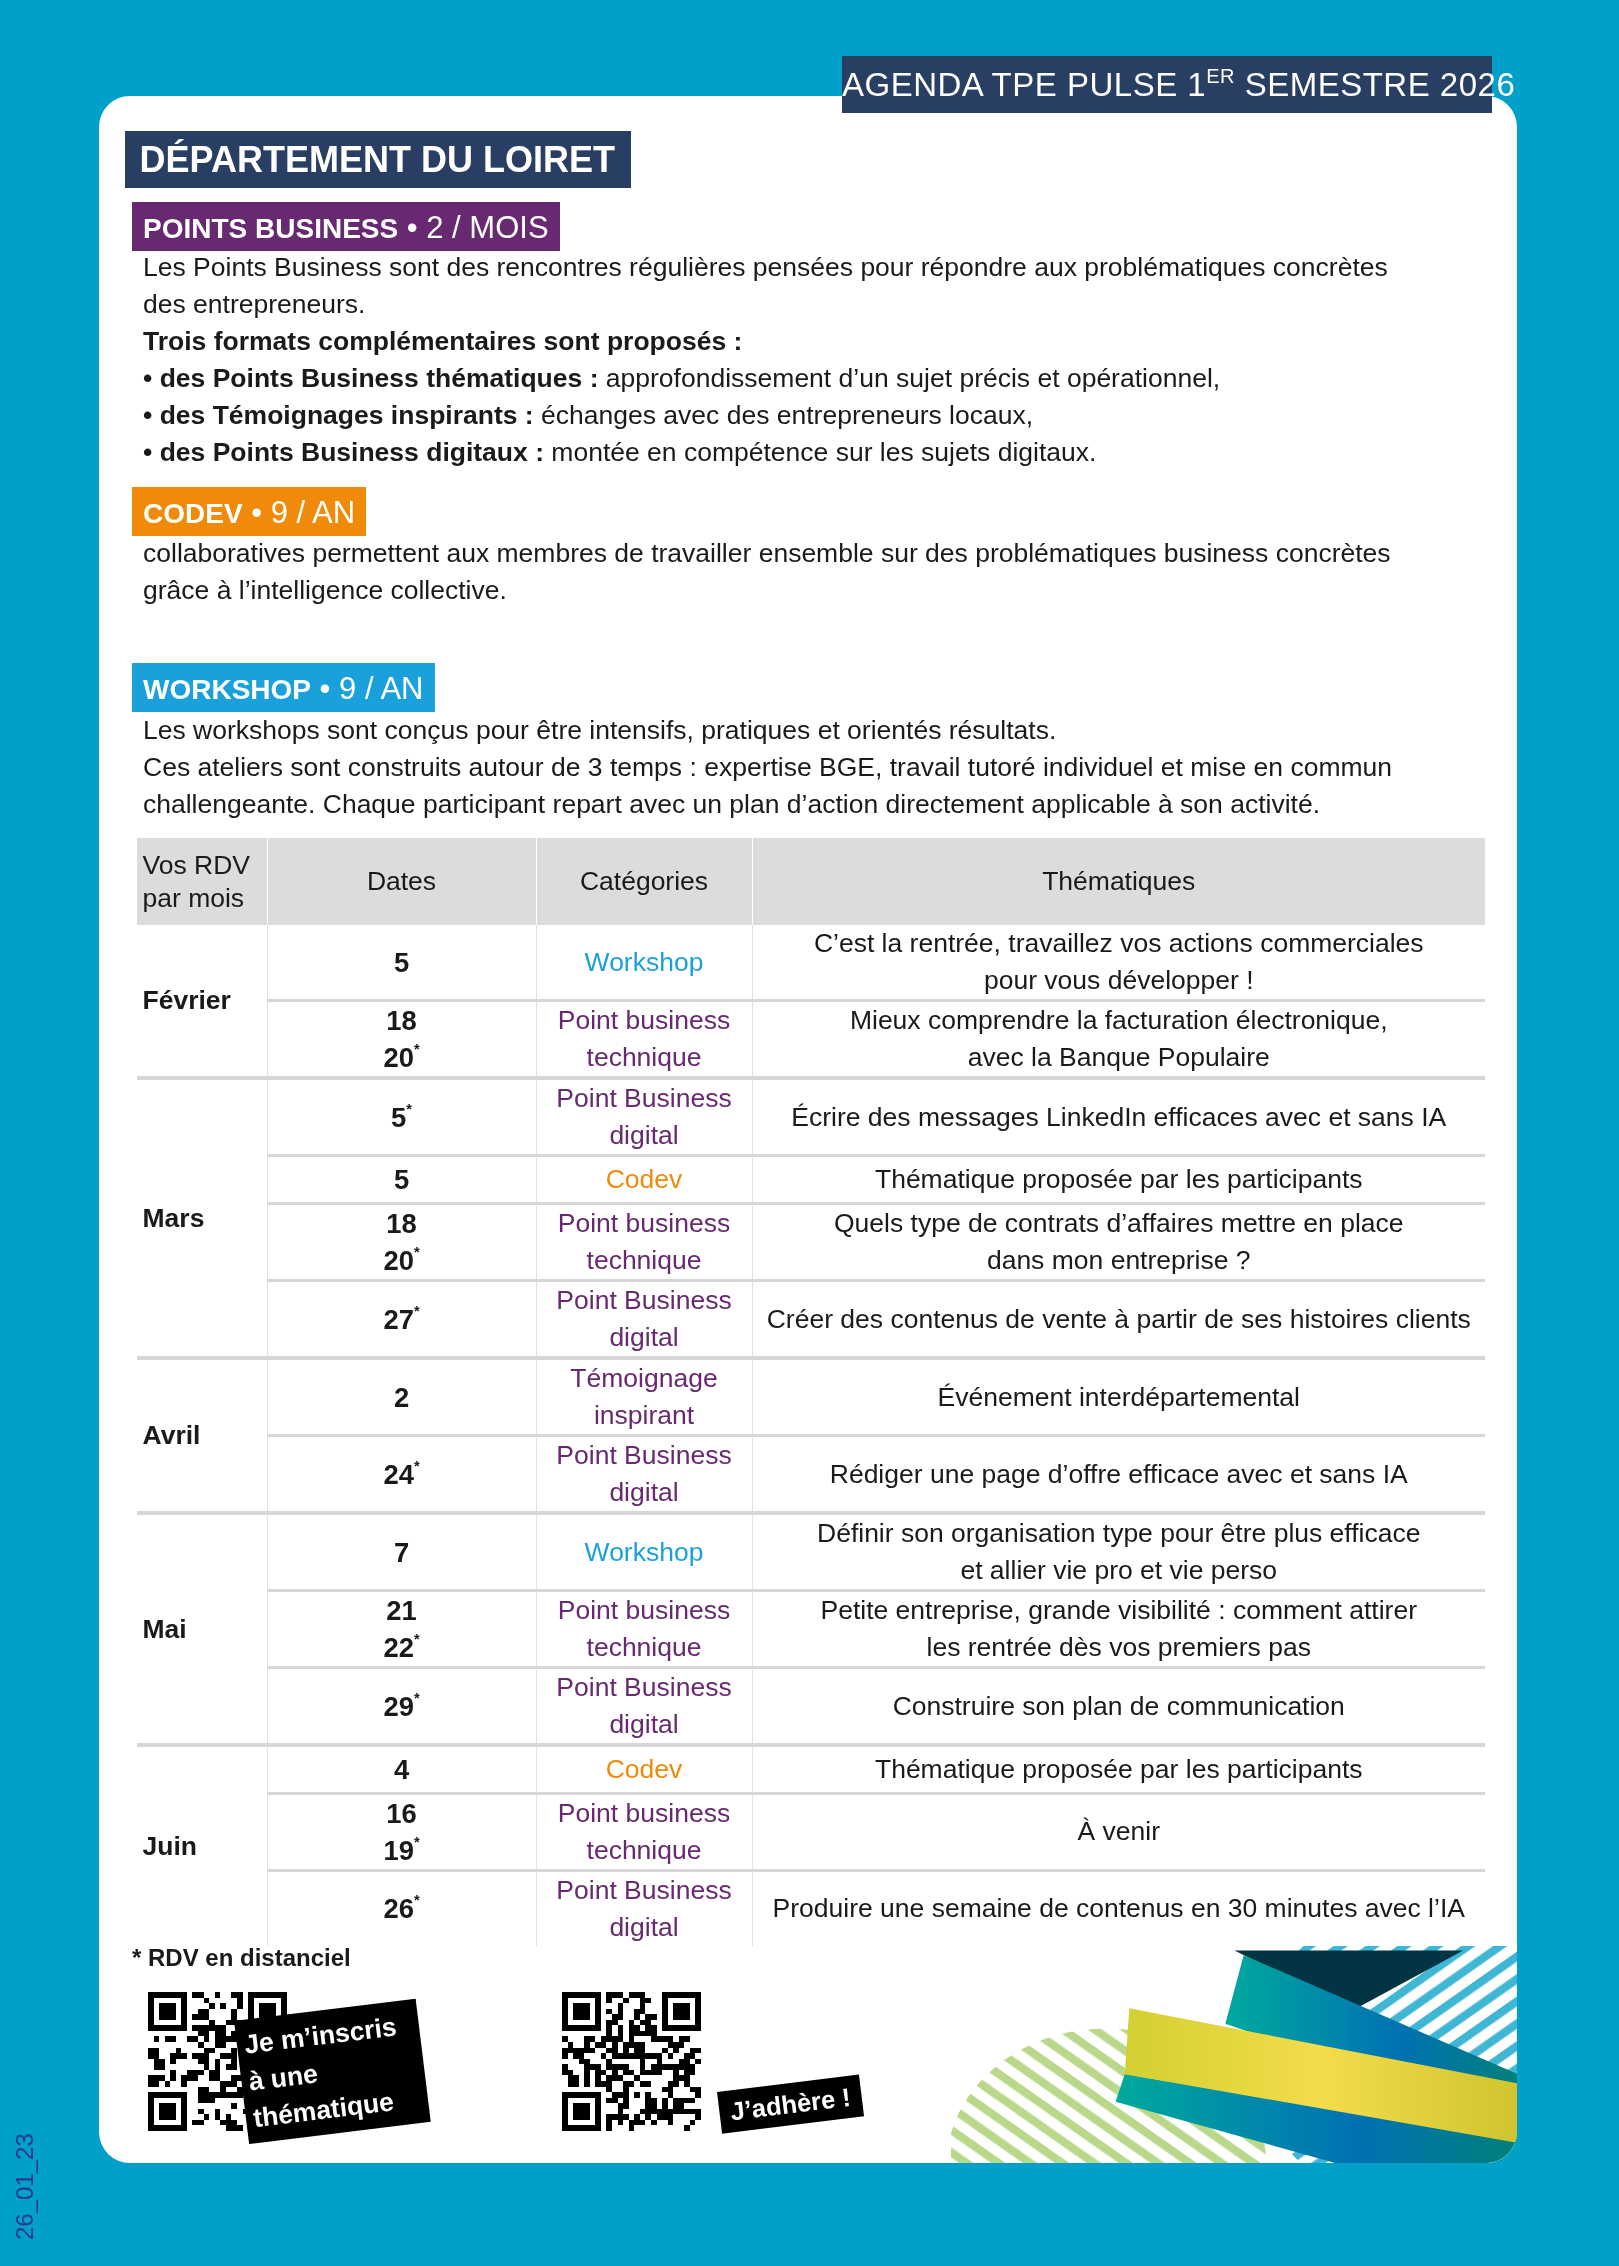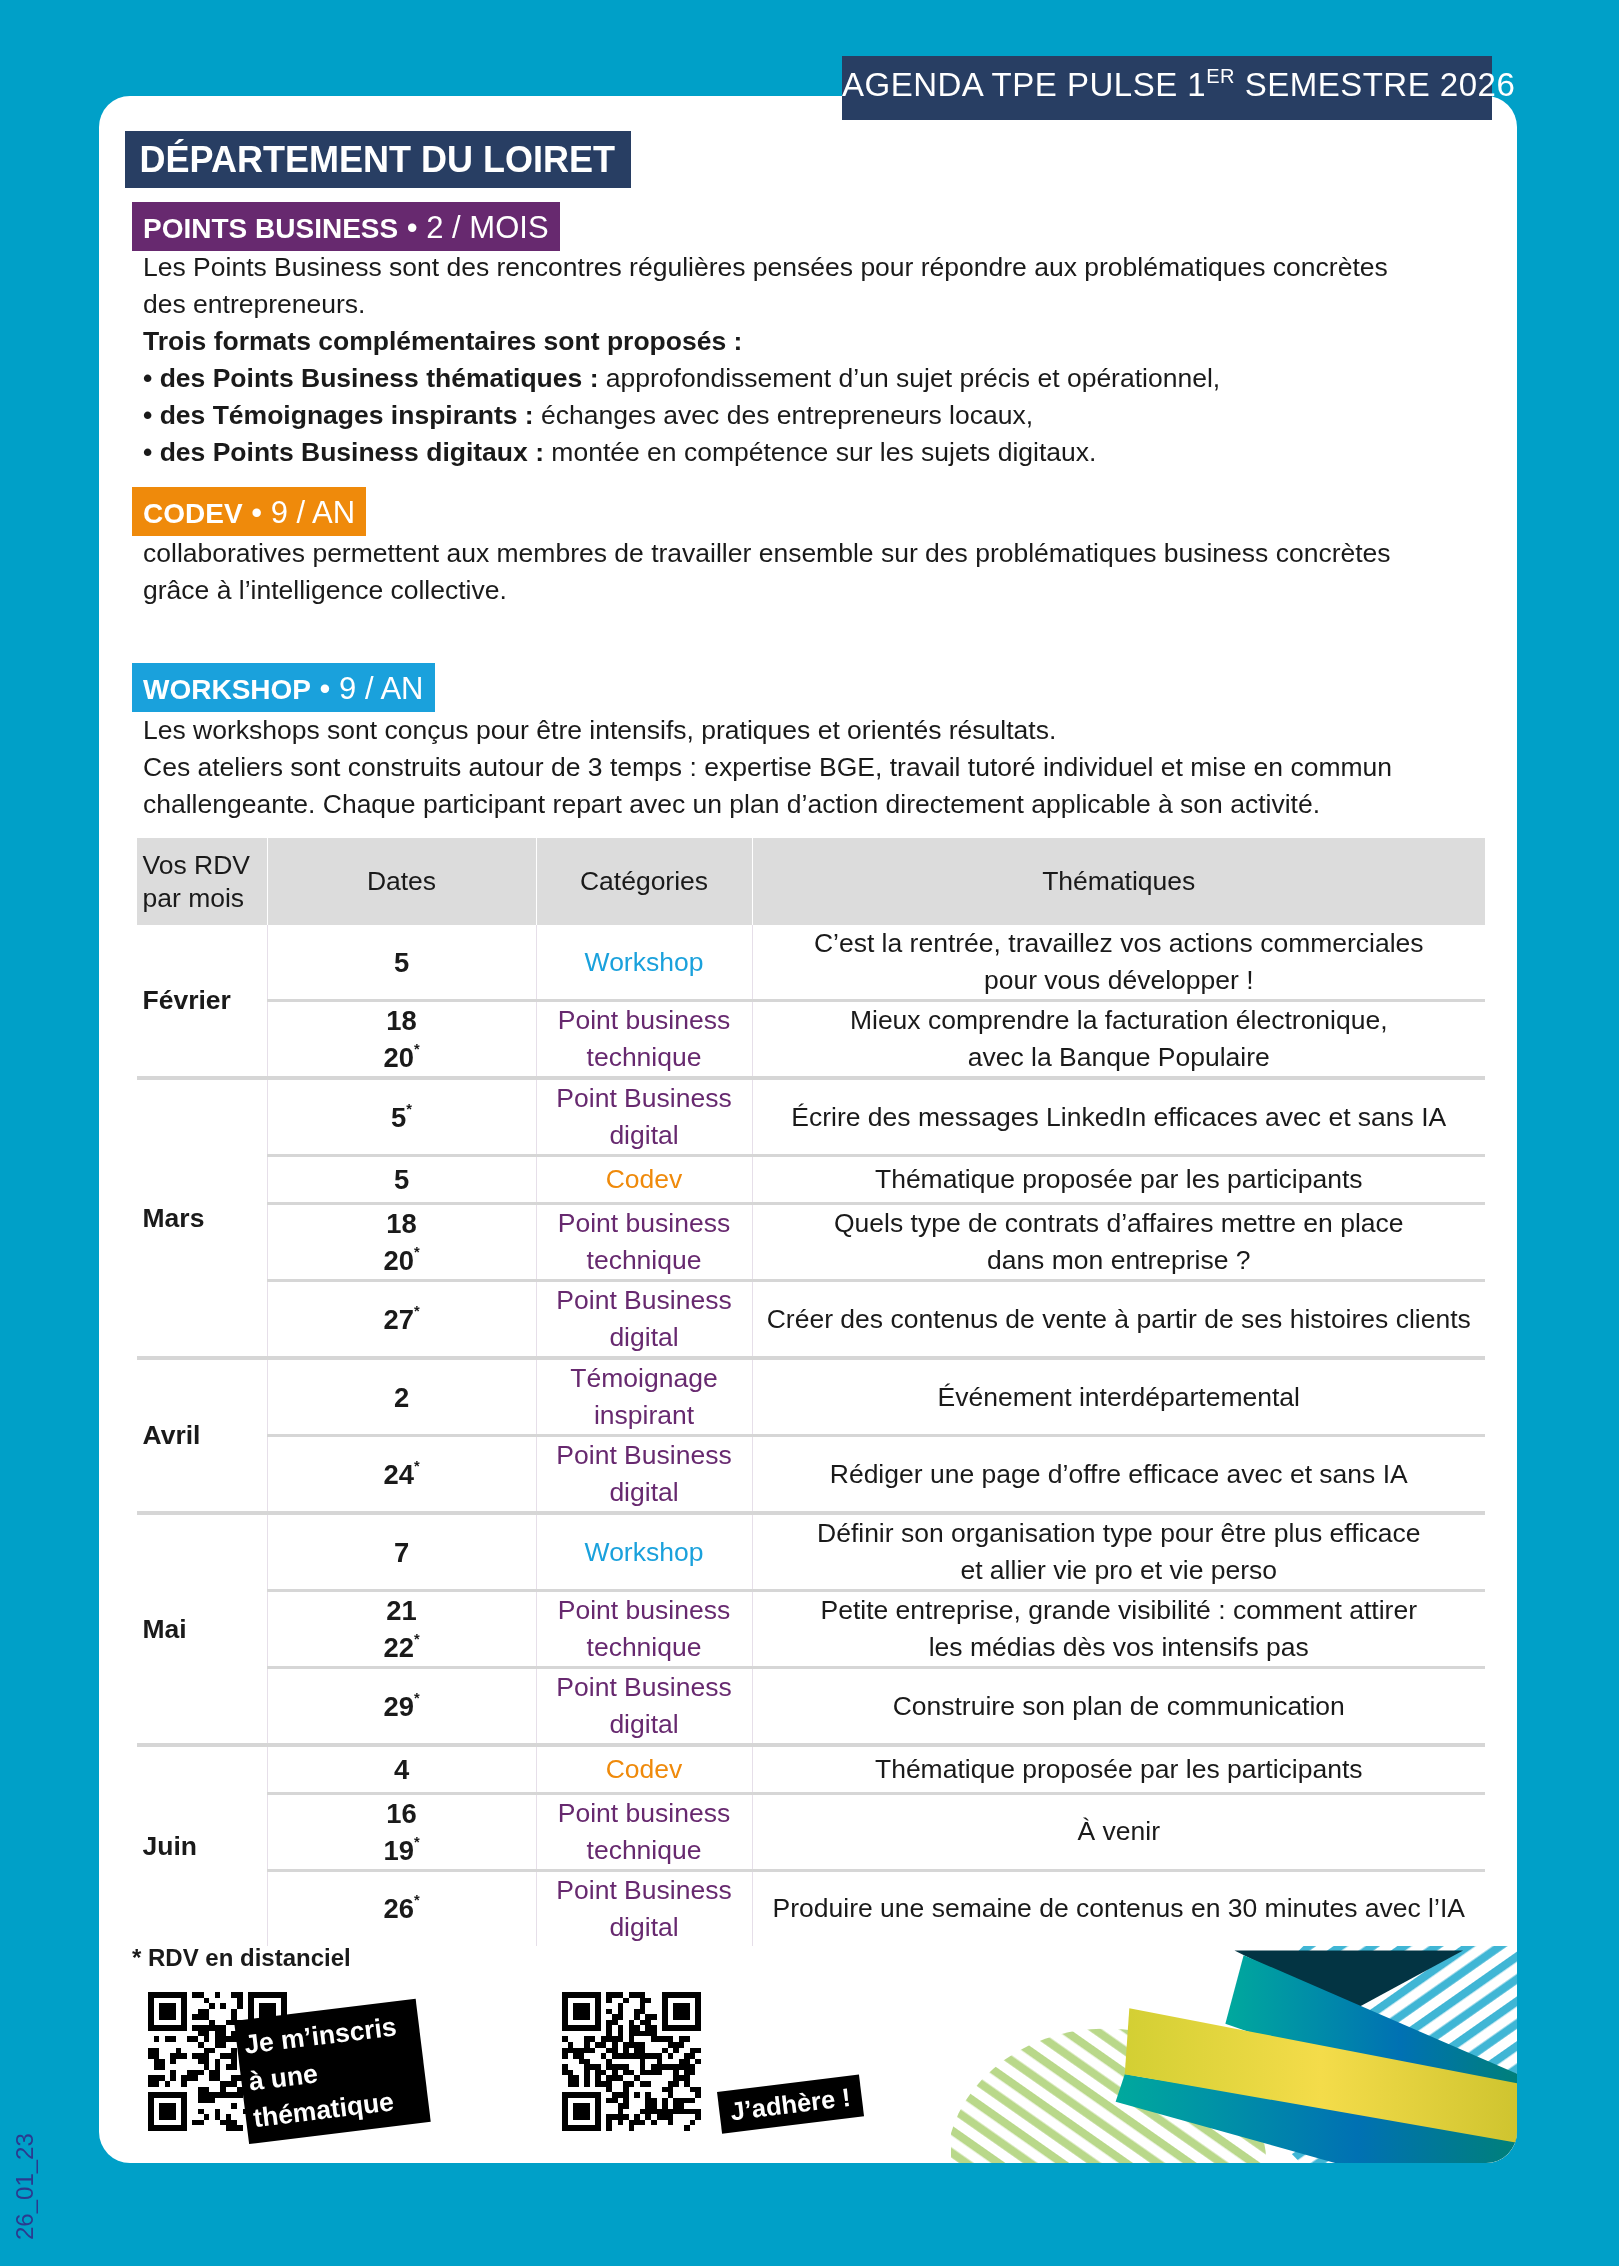--- a/index.html
+++ b/index.html
@@ -15,21 +15,21 @@
     position: absolute;
     left: 99px; top: 96px;
     width: 1418px; height: 2067px;
     background: #ffffff;
     border-radius: 31px;
     overflow: hidden;
   }
   .agenda-banner {
     position: absolute;
     left: 842px; top: 56px;
-    width: 650px; height: 64px;
+    width: 650px; height: 57px;
     background: #283e63;
     color: #ffffff;
     font-size: 33px;
     line-height: 57px;
     text-align: center;
     letter-spacing: 0.5px;
     z-index: 5;
     white-space: nowrap;
   }
   .agenda-banner sup { font-size: 20px; vertical-align: 12.8px; line-height: 0; }
@@ -364,21 +364,21 @@
         <td class="date">
           <div>21</div>
           <div>22<sup>*</sup></div>
         </td>
         <td class="cat-purple">
           <div>Point business</div>
           <div>technique</div>
         </td>
         <td>
           <div>Petite entreprise, grande visibilité : comment attirer</div>
-          <div>les médias dès vos intensifs pas</div>
+          <div>les rentrée dès vos premiers pas</div>
         </td>
       </tr>
       <tr style="height: 75px;">
         <td class="date">
           <div>29<sup>*</sup></div>
         </td>
         <td class="cat-purple">
           <div>Point Business</div>
           <div>digital</div>
         </td>

